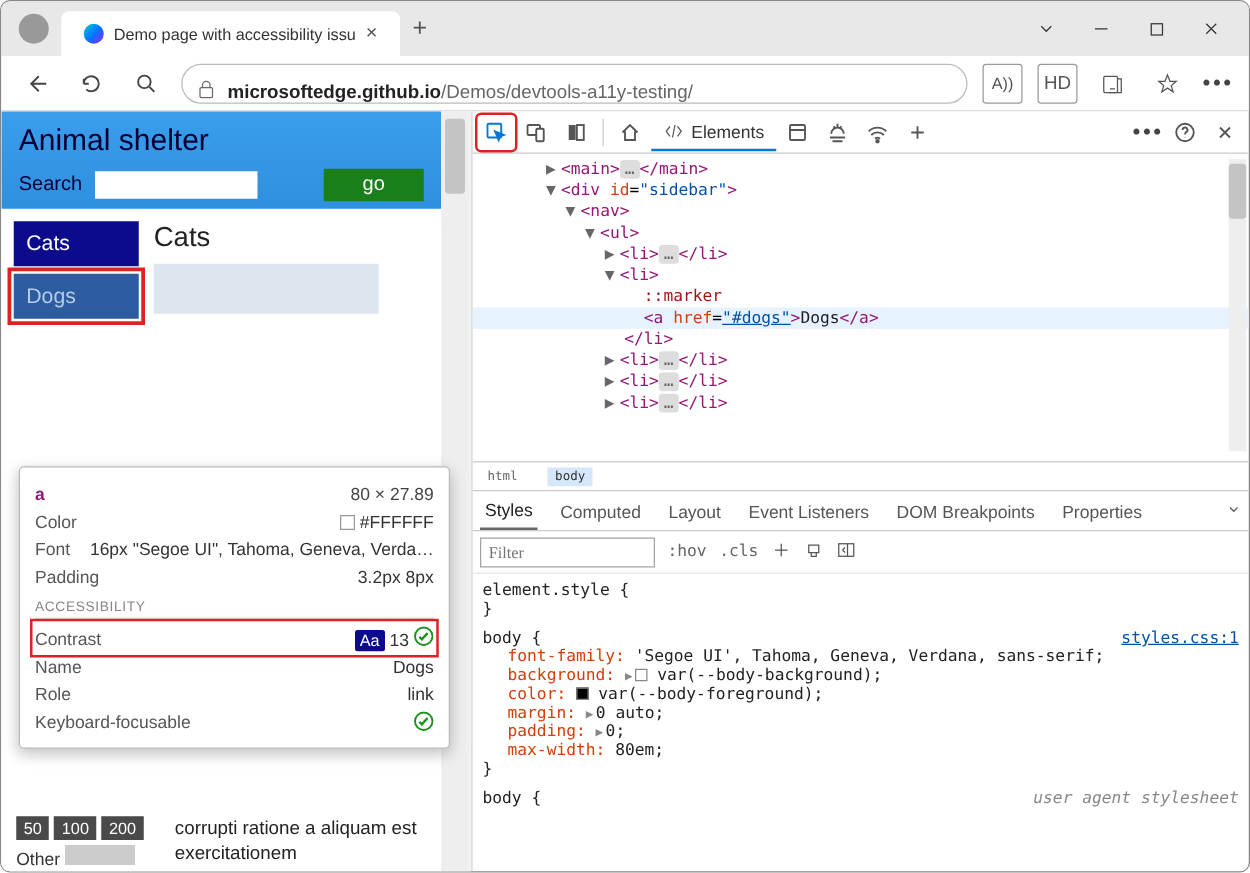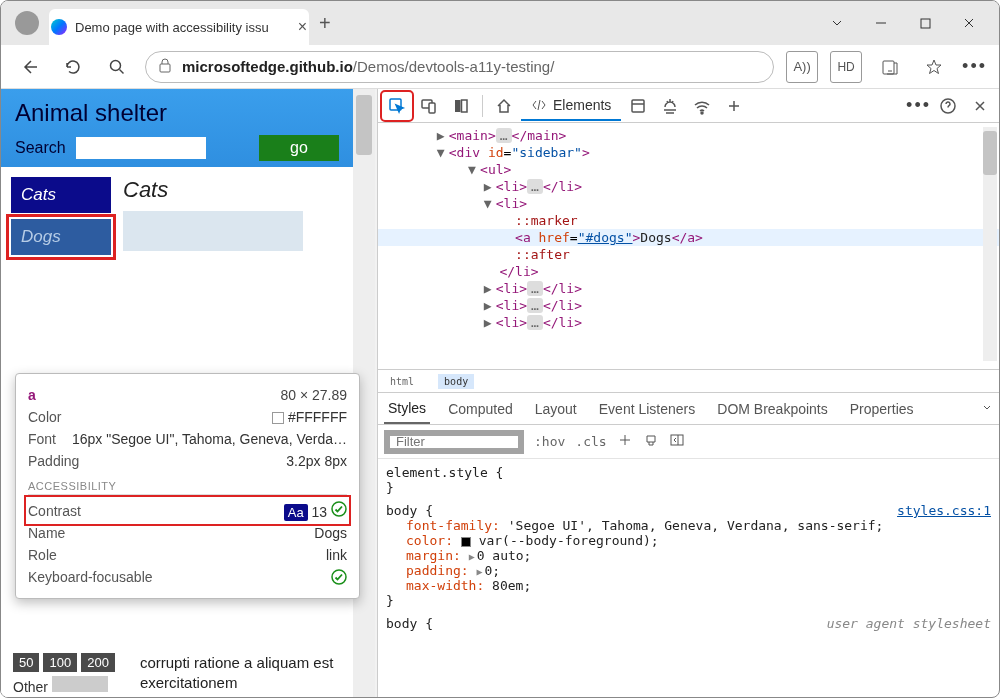--- a/index.html
+++ b/index.html
@@ -1,34 +1,34 @@
 <!DOCTYPE html>
 <html><head>
 <meta charset="utf-8">
 <style>
 * { box-sizing: border-box; margin: 0; padding: 0; }
 body { font-family: "Segoe UI", Tahoma, Geneva, Verdana, sans-serif; font-size: 13px; background: #fff; width: 1000px; height: 698px; overflow: hidden; border: 1px solid #888; border-radius: 8px; }
 
 
 .titlebar { height: 44px; background: #e8e8e8; display: flex; align-items: center; padding: 0 8px; }
 .avatar { width: 24px; height: 24px; background: #999; border-radius: 50%; margin: 0 10px 0 6px; }
-.tab { background: #fff; border-radius: 6px 6px 0 0; height: 36px; margin-top: 8px; padding: 0 2px; display: flex; align-items: center; gap: 8px; min-width: 260px; }
+.tab { background: #fff; border-radius: 6px 6px 0 0; height: 36px; margin-top: 8px; padding: 0 18px; display: flex; align-items: center; gap: 8px; min-width: 260px; }
 .tab-icon { width: 16px; height: 16px; background: linear-gradient(135deg, #0cc 0%, #07f 50%, #92f 100%); border-radius: 50%; }
 .tab-title { font-size: 13px; color: #333; flex: 1; white-space: nowrap; overflow: hidden; text-overflow: ellipsis; }
 .tab-close { font-size: 16px; color: #555; cursor: pointer; }
 .newtab { font-size: 20px; color: #555; margin-left: 10px; cursor: pointer; }
 .titlebar-spacer { flex: 1; }
 .win-btn { width: 44px; height: 30px; display: flex; align-items: center; justify-content: center; cursor: pointer; }
 .win-btn svg { stroke: #333; fill: none; }
 
 
 .addressbar { height: 44px; background: #fff; display: flex; align-items: center; padding: 0 12px; gap: 12px; border-bottom: 1px solid #ddd; }
 .nav-btn { width: 32px; height: 32px; display: flex; align-items: center; justify-content: center; cursor: pointer; border-radius: 4px; }
 .nav-btn svg { stroke: #444; fill: none; stroke-width: 1.5; }
-.url-field { flex: 1; height: 32px; border: 1px solid #bbb; border-radius: 16px; display: flex; align-items: center; padding: 0 12px; gap: 10px; }
+.url-field { flex: 1; height: 32px; border: 1px solid #bbb; border-radius: 16px; display: flex; align-items: flex-end; padding: 0 12px; gap: 10px; }
 .lock { color: #666; }
 .url-text { font-size: 15px; color: #666; }
 .url-text b { color: #222; font-weight: 600; }
 .addr-icon { width: 32px; height: 32px; display: flex; align-items: center; justify-content: center; cursor: pointer; }
 .hdots { font-size: 18px; color: #444; cursor: pointer; letter-spacing: 2px; }
 
 
 .main { display: flex; height: calc(698px - 88px); }
 
 
@@ -42,21 +42,21 @@
 .searchrow { margin-top: 8px; display: flex; gap: 10px; align-items: center; }
 .searchrow label { color: #003; font-size: 16px; }
 .searchrow input { width: 130px; height: 22px; background: #fff; border: none; }
 .go-btn { background: #1a7f1a; color: #fff; width: 80px; height: 26px; border: none; font-size: 16px; margin-left: auto; }
 
 .navbar { background: linear-gradient(180deg, #f7b500, #ffdd00 60%, #e5a000); padding: 6px 10px; display: flex; flex-wrap: wrap; gap: 14px; }
 .navbar a { text-decoration: none; padding: 4px 10px; color: #003; font-size: 17px; }
 .navbar a.active { background: #ff4500; color: #fff; border-radius: 4px; position: relative; }
 .navbar a.active::after { content: ""; position: absolute; bottom: -8px; left: 50%; margin-left: -6px; border: 6px solid transparent; border-top-color: #ff4500; }
 
-.content { display: flex; padding: 10px; gap: 12px; font-style: italic; }
+.content { display: flex; padding: 10px; gap: 12px; }
 .sidebar-nav { width: 100px; }
 .side-link { display: block; padding: 8px 10px; margin-bottom: 6px; font-size: 17px; text-decoration: none; }
 .side-link.cats { background: #0b0b8b; color: #fff; }
 .side-link.dogs { background: #2d5ca0; color: #b6cce6; outline: 3px solid #d22; outline-offset: 2px; }
 .main-col h2 { font-size: 22px; font-weight: 400; margin-bottom: 8px; color: #222; }
 .placeholder-img { width: 180px; height: 40px; background: #dbe6ef; }
 
 
 .inspect-tooltip { position: absolute; left: 14px; top: 284px; width: 345px; background: #fff; border: 1px solid #bbb; border-radius: 4px; box-shadow: 0 4px 12px rgba(0,0,0,0.25); padding: 10px 12px; font-size: 14px; z-index: 10; }
 .tt-row { display: flex; justify-content: space-between; align-items: center; padding: 3px 0; color: #333; }
@@ -109,21 +109,21 @@
 .crumb-item { color: #666; padding: 2px 6px; cursor: pointer; }
 .crumb-item.sel { background: #d6e7fb; color: #333; margin-left: 12px; }
 
 
 .dt-styles-tabs { height: 32px; display: flex; align-items: center; padding: 0 6px; gap: 14px; border-bottom: 1px solid #ccc; font-size: 14px; }
 .st-tab { color: #555; padding: 6px 4px; cursor: pointer; }
 .st-tab.active { color: #222; border-bottom: 2px solid #666; }
 .dt-styles-tabs .spacer { flex: 1; }
 
 .dt-styles-toolbar { height: 34px; display: flex; align-items: center; gap: 10px; padding: 0 6px; border-bottom: 1px solid #e4e4e4; }
-.filter-input { width: 140px; height: 24px; border: 6px solid #a3a3a3; padding: 0 6px; font-size: 13px; color: #888; }
+.filter-input { width: 140px; height: 24px; border: 1px solid #a3a3a3; padding: 0 6px; font-size: 13px; color: #888; font-family: Liberation Serif, serif; }
 .hov-cls { font-family: Consolas, monospace; font-size: 13px; color: #666; cursor: pointer; }
 
 .dt-styles-body { flex: 1; overflow: auto; font-family: Consolas, monospace; font-size: 13px; padding: 6px 8px; position: relative; }
 .rule-sel { color: #222; }
 .rule-brace { color: #222; }
 .prop { padding-left: 20px; }
 .prop-name { color: #d1400a; }
 .prop-val { color: #222; }
 .src-link { float: right; color: #0451a5; text-decoration: underline; cursor: pointer; }
 .ua-label { float: right; color: #888; font-style: italic; margin-left: 24px; }
@@ -182,21 +182,21 @@
       </svg>
     </div>
   <div class="url-field">
     <span class="lock"><svg width="14" height="16" viewBox="0 0 14 16" stroke="#666" fill="none">
           <rect x="2" y="7" width="10" height="8" rx="1"></rect>
           <path d="M4 7V5a3 3 0 0 1 6 0v2"></path>
         </svg></span>
     <span class="url-text"><b>microsoftedge.github.io</b><span>/Demos/devtools-a11y-testing/</span></span>
   </div>
   <div class="addr-icon" style="font-size:13px;color:#555;border:1px solid #999;border-radius:3px;padding:1px 3px;">A))</div>
-  <div class="addr-icon" style="font-size:12px;color:#555;border:1px solid #999;border-radius:3px;padding:2px 3px;text-align:center;">HD</div>
+  <div class="addr-icon" style="font-size:15px;color:#555;border:1px solid #999;border-radius:3px;padding:2px 3px;text-align:center;">HD</div>
   <div class="addr-icon">
       <svg width="18" height="18" viewBox="0 0 18 18" stroke="#555" fill="none">
         <rect x="2" y="3" width="11" height="13" rx="1"></rect>
         <path d="M13 5h3v11H6"></path>
         <path d="M7 13h4"></path>
       </svg>
     </div>
   <div class="addr-icon">
       <svg width="18" height="18" viewBox="0 0 18 18" stroke="#555" fill="none">
         <path d="M9 2l2 5h5l-4 3.5 1.5 5L9 12.5 4.5 15.5 6 10.5 2 7h5z"></path>
@@ -352,26 +352,26 @@
       <div class="dt-btn">
           <svg width="14" height="14" viewBox="0 0 14 14">
             <path d="M3 3l8 8M11 3l-8 8"></path>
           </svg>
         </div>
     </div>
 
     <div class="dt-elements">
       <div class="tree-line">       <span class="arrow">▶</span><span class="t-tag">&lt;main&gt;</span><span class="dots">…</span><span class="t-tag">&lt;/main&gt;</span></div>
       <div class="tree-line">       <span class="arrow">▼</span><span class="t-tag">&lt;div </span><span class="t-attr">id</span>=<span class="t-val">"sidebar"</span><span class="t-tag">&gt;</span></div>
+      <div class="tree-line">         <span class="arrow">▼</span><span class="t-tag">&lt;nav&gt;</span></div>
       <div class="tree-line">           <span class="arrow">▼</span><span class="t-tag">&lt;ul&gt;</span></div>
       <div class="tree-line">             <span class="arrow">▶</span><span class="t-tag">&lt;li&gt;</span><span class="dots">…</span><span class="t-tag">&lt;/li&gt;</span></div>
       <div class="tree-line">             <span class="arrow">▼</span><span class="t-tag">&lt;li&gt;</span></div>
       <div class="tree-line">                 <span class="t-pseudo">::marker</span></div>
       <div class="tree-line tree-highlight">                 <span class="t-tag">&lt;a </span><span class="t-attr">href</span>=<span class="t-link">"#dogs"</span><span class="t-tag">&gt;</span><span class="t-text">Dogs</span><span class="t-tag">&lt;/a&gt;</span></div>
-      <div class="tree-line">                 <span class="t-pseudo">::after</span></div>
       <div class="tree-line">               <span class="t-tag">&lt;/li&gt;</span></div>
       <div class="tree-line">             <span class="arrow">▶</span><span class="t-tag">&lt;li&gt;</span><span class="dots">…</span><span class="t-tag">&lt;/li&gt;</span></div>
       <div class="tree-line">             <span class="arrow">▶</span><span class="t-tag">&lt;li&gt;</span><span class="dots">…</span><span class="t-tag">&lt;/li&gt;</span></div>
       <div class="tree-line">             <span class="arrow">▶</span><span class="t-tag">&lt;li&gt;</span><span class="dots">…</span><span class="t-tag">&lt;/li&gt;</span></div>
       <div class="dt-elements-scroll">
           <div class="dt-elements-thumb"></div>
         </div>
     </div>
 
     <div class="dt-crumb">
@@ -408,20 +408,21 @@
             <path d="M5 8l2-2M5 8l2 2" stroke="#555"></path>
           </svg></span>
     </div>
 
     <div class="dt-styles-body">
       <div><span class="rule-sel">element.style {</span></div>
       <div><span class="rule-brace">}</span></div>
       <div style="height:8px"></div>
       <div><span class="src-link">styles.css:1</span><span class="rule-sel">body {</span></div>
       <div class="prop"><span class="prop-name">font-family:</span> <span class="prop-val">'Segoe UI', Tahoma, Geneva, Verdana, sans-serif;</span></div>
+      <div class="prop"><span class="prop-name">background:</span> <span class="tri">▶</span><span class="var-sw" style="background:#fff"></span> <span class="prop-val">var(--body-background);</span></div>
       <div class="prop"><span class="prop-name">color:</span> <span class="var-sw" style="background:#000"></span> <span class="prop-val">var(--body-foreground);</span></div>
       <div class="prop"><span class="prop-name">margin:</span> <span class="tri">▶</span><span class="prop-val">0 auto;</span></div>
       <div class="prop"><span class="prop-name">padding:</span> <span class="tri">▶</span><span class="prop-val">0;</span></div>
       <div class="prop"><span class="prop-name">max-width:</span> <span class="prop-val">80em;</span></div>
       <div><span class="rule-brace">}</span></div>
       <div style="height:8px"></div>
       <div><span class="ua-label">user agent stylesheet</span><span class="rule-sel">body {</span></div>
     </div>
   </div>
 </div>

